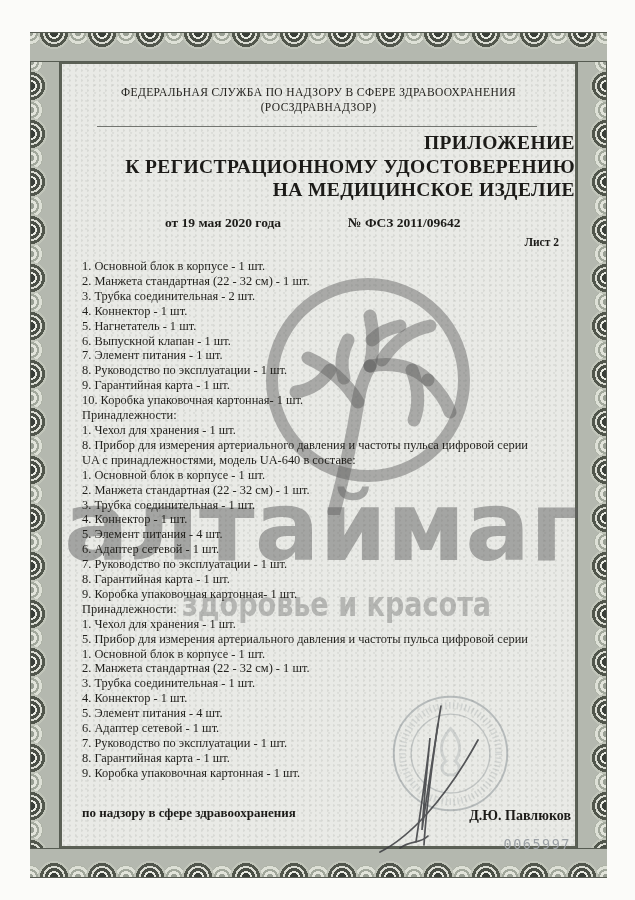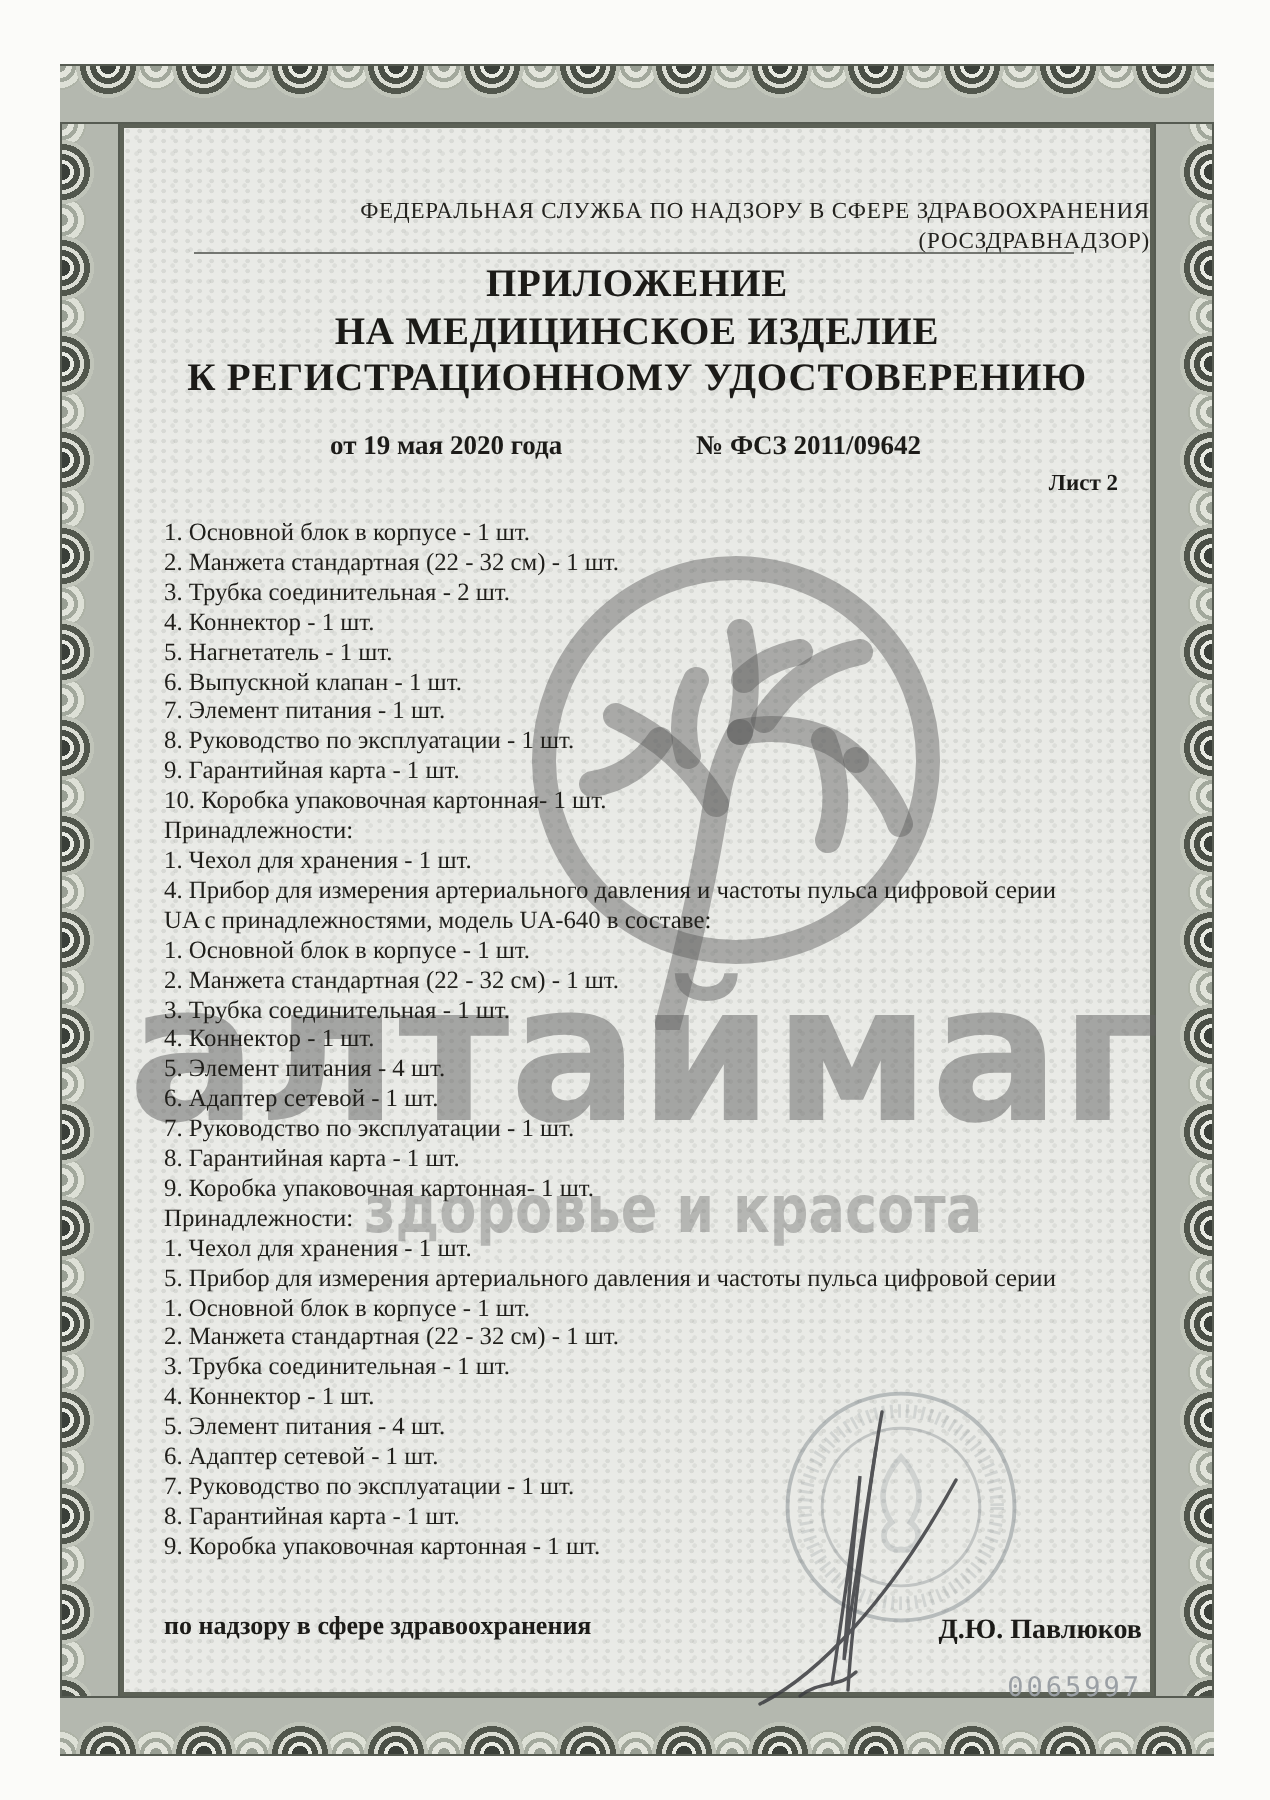--- a/index.html
+++ b/index.html
@@ -62,24 +62,24 @@
     background-image:
       radial-gradient(circle at 30% 30%, rgba(110,115,105,.14) 0, rgba(110,115,105,.14) 1px, rgba(0,0,0,0) 1.3px),
       radial-gradient(circle at 70% 60%, rgba(110,115,105,.10) 0, rgba(110,115,105,.10) 1px, rgba(0,0,0,0) 1.3px);
     background-size:6px 5px,9px 8px;}
   .layer{position:absolute;left:0;top:0;width:100%;height:100%;}
   .wm{z-index:1;pointer-events:none;text-align:center;}
   .content{z-index:2;}
   .over{z-index:3;pointer-events:none;}
 
   
-  .agency{position:absolute;top:35px;left:0;right:0;text-align:right;
+  .agency{position:absolute;top:21px;left:0;right:0;text-align:center;
     font-size:11.5px;line-height:15px;letter-spacing:.4px;color:#24231f;}
   .divider{position:absolute;top:62px;left:35px;width:440px;height:1px;background:#4c4f4a;opacity:.75;}
-  .doc-title{position:absolute;top:67px;left:0;right:0;text-align:center;
+  .doc-title{position:absolute;top:67px;left:0;right:0;text-align:right;
     font-size:19.5px;line-height:23.5px;font-weight:bold;letter-spacing:.4px;color:#1c1b18;}
   .meta{position:absolute;top:151px;left:0;right:0;height:18px;font-weight:bold;font-size:13.5px;color:#1c1b18;}
   .meta .date{position:absolute;left:103px;}
   .meta .number{position:absolute;left:286px;}
   .sheet{position:absolute;top:172px;right:16px;font-weight:bold;font-size:11.5px;color:#1c1b18;}
 
   
   .list{position:absolute;top:195px;left:20px;right:6px;font-size:12.4px;line-height:14.9px;color:#201f1b;}
   .body-line{white-space:nowrap;}
 
@@ -142,43 +142,43 @@
     </div>
 
     <div class="layer content">
       <div class="agency">
         <div>ФЕДЕРАЛЬНАЯ СЛУЖБА ПО НАДЗОРУ В СФЕРЕ ЗДРАВООХРАНЕНИЯ</div>
         <div>(РОСЗДРАВНАДЗОР)</div>
       </div>
       <div class="divider"></div>
       <div class="doc-title">
         <div>ПРИЛОЖЕНИЕ</div>
+        <div>К РЕГИСТРАЦИОННОМУ УДОСТОВЕРЕНИЮ</div>
         <div>НА МЕДИЦИНСКОЕ ИЗДЕЛИЕ</div>
-        <div>К РЕГИСТРАЦИОННОМУ УДОСТОВЕРЕНИЮ</div>
       </div>
       <div class="meta">
         <span class="date">от 19 мая 2020 года</span>
         <span class="number">№  ФСЗ 2011/09642</span>
       </div>
       <div class="sheet">Лист 2</div>
 
       <div class="list">
           <div class="body-line">1. Основной блок в корпусе - 1 шт.</div>
           <div class="body-line">2. Манжета стандартная (22 - 32 см) - 1 шт.</div>
           <div class="body-line">3. Трубка соединительная - 2 шт.</div>
           <div class="body-line">4. Коннектор - 1 шт.</div>
           <div class="body-line">5. Нагнетатель - 1 шт.</div>
           <div class="body-line">6. Выпускной клапан - 1 шт.</div>
           <div class="body-line">7. Элемент питания - 1 шт.</div>
           <div class="body-line">8. Руководство по эксплуатации - 1 шт.</div>
           <div class="body-line">9. Гарантийная карта - 1 шт.</div>
           <div class="body-line">10. Коробка упаковочная картонная- 1 шт.</div>
           <div class="body-line">Принадлежности:</div>
           <div class="body-line">1. Чехол для хранения - 1 шт.</div>
-          <div class="body-line">4. Прибор для измерения артериального давления и частоты пульса цифровой серии</div>
+          <div class="body-line">8. Прибор для измерения артериального давления и частоты пульса цифровой серии</div>
           <div class="body-line">UA с принадлежностями, модель UA-640 в составе:</div>
           <div class="body-line">1. Основной блок в корпусе - 1 шт.</div>
           <div class="body-line">2. Манжета стандартная (22 - 32 см) - 1 шт.</div>
           <div class="body-line">3. Трубка соединительная - 1 шт.</div>
           <div class="body-line">4. Коннектор - 1 шт.</div>
           <div class="body-line">5. Элемент питания - 4 шт.</div>
           <div class="body-line">6. Адаптер сетевой - 1 шт.</div>
           <div class="body-line">7. Руководство по эксплуатации - 1 шт.</div>
           <div class="body-line">8. Гарантийная карта - 1 шт.</div>
           <div class="body-line">9. Коробка упаковочная картонная- 1 шт.</div>

